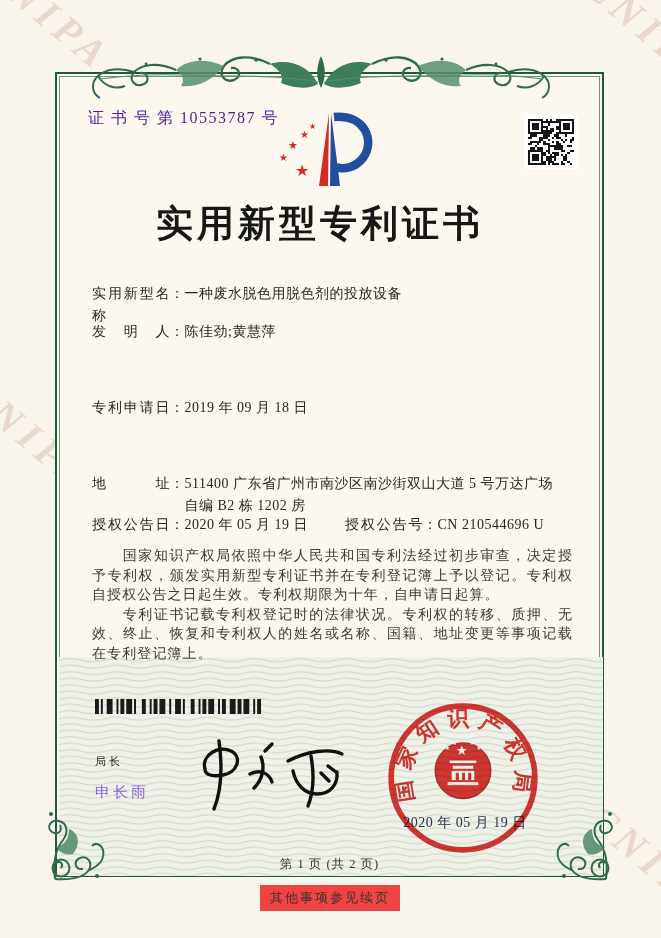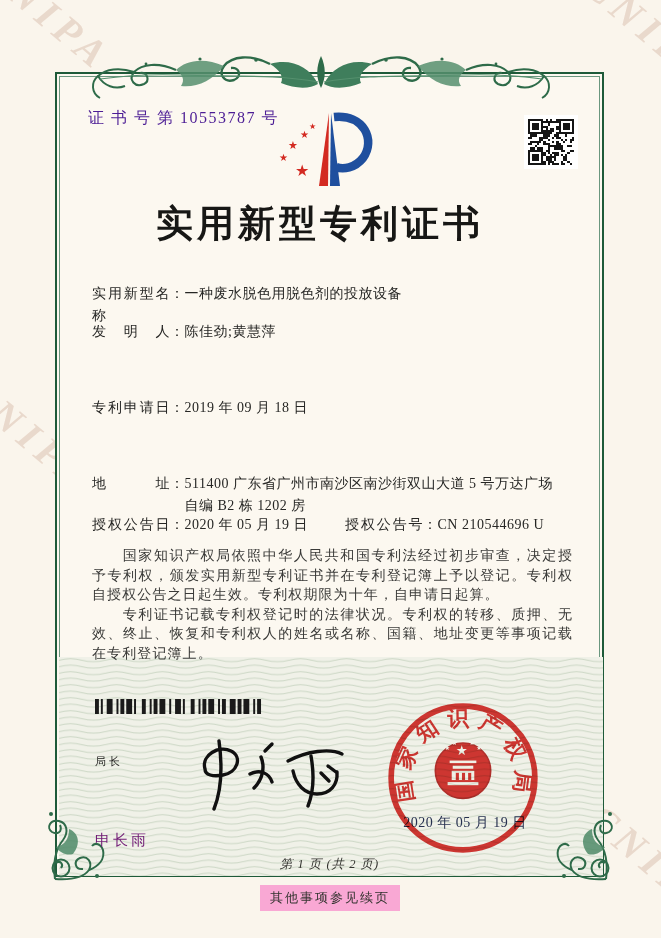--- a/index.html
+++ b/index.html
@@ -32,28 +32,28 @@
   
   .legal{position:absolute;left:92px;top:546px;width:481px;font-size:14px;line-height:19.5px;
          letter-spacing:1.1px;color:#3a3a38;text-align:justify;}
   .legal p{margin:0;text-indent:2.2em;}
   
   .waves{position:absolute;left:59px;top:657px;}
   .barcode{position:absolute;left:95px;top:699px;width:170px;height:15px;}
   .signer-role{position:absolute;left:95px;top:754px;font-family:"Liberation Sans",sans-serif;
                font-size:11px;font-weight:500;letter-spacing:3px;color:#1c1c1a;}
   .signer-name{position:absolute;left:95px;top:783px;font-family:"Liberation Sans",sans-serif;
-               font-size:15px;font-weight:500;letter-spacing:3px;color:#701a75;margin-top:48px;}
+               font-size:15px;font-weight:500;letter-spacing:3px;color:#8b5cf6;}
   .signature{position:absolute;left:193px;top:733px;}
   .seal-date{position:absolute;left:396px;top:814px;width:138px;text-align:center;
              font-size:14px;letter-spacing:.5px;color:#26304f;}
   .seal{position:absolute;left:386px;top:701px;opacity:.9;mix-blend-mode:multiply;}
   .page-num{position:absolute;left:55px;top:856px;width:549px;text-align:center;
-            font-size:12.5px;letter-spacing:1px;color:#33332f;font-style:italic;}
-  .cont-note{position:absolute;left:260px;top:885px;background:#f9a8d4;padding:4px 10px;
+            font-size:12.5px;letter-spacing:1px;color:#33332f;}
+  .cont-note{position:absolute;left:260px;top:885px;background:#ef4444;padding:4px 10px;
              font-size:13px;letter-spacing:2px;color:#33332f;}
 </style>
 </head>
 <body>
 
 <div class="page">
 
   <span class="wm" style="left:-30px;top:-10px">CNIPA</span>
   <span class="wm" style="left:572px;top:6px">CNIPA</span>
   <span class="wm" style="left:-48px;top:412px">CNIPA</span>

